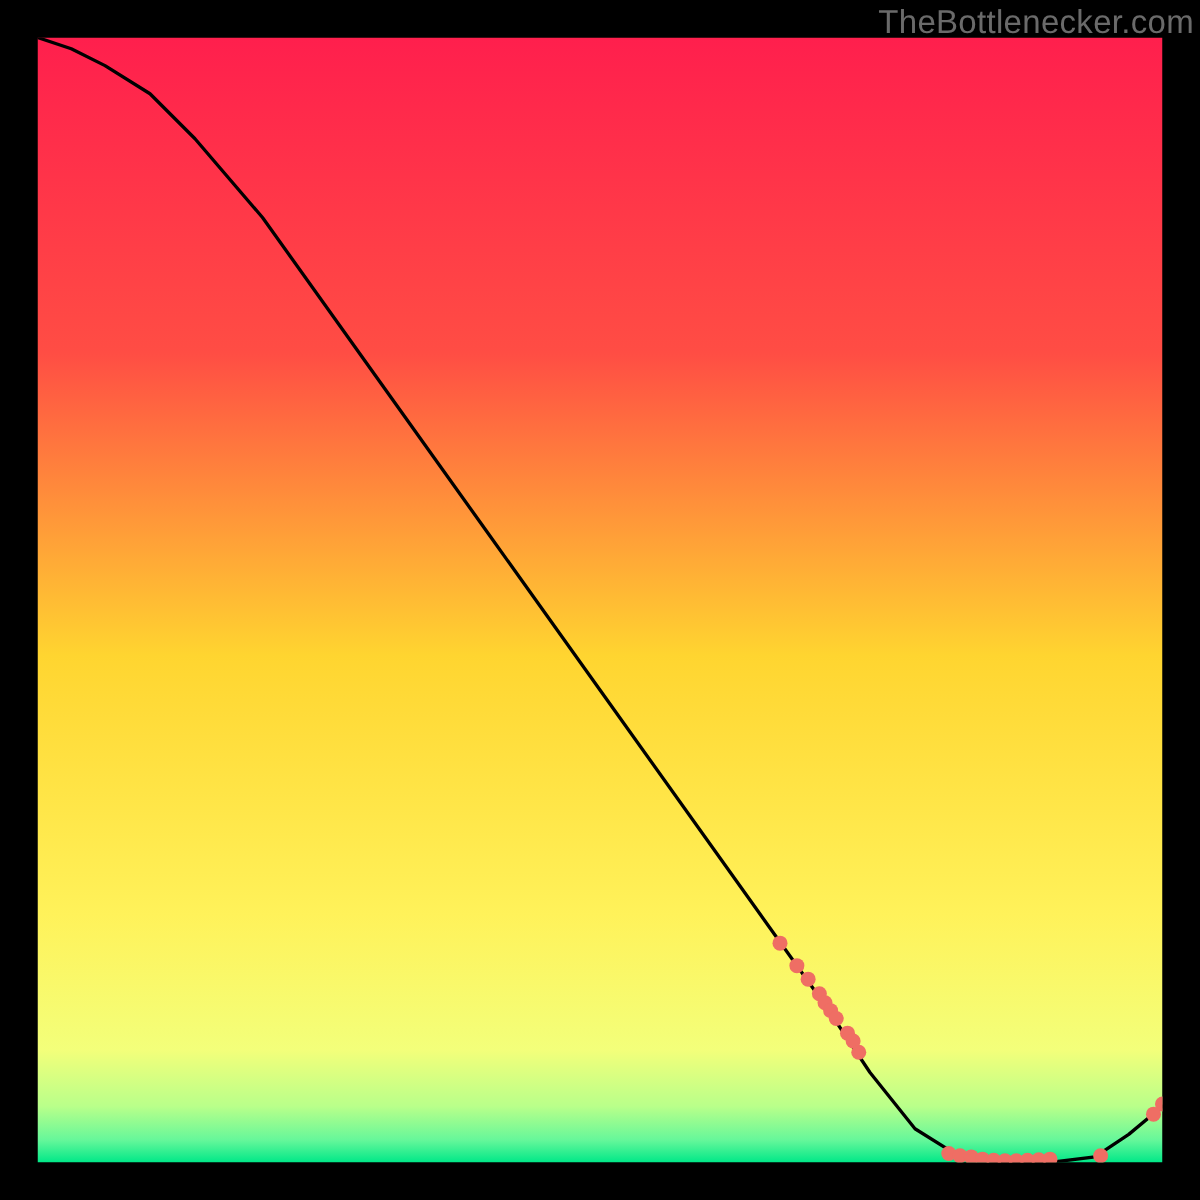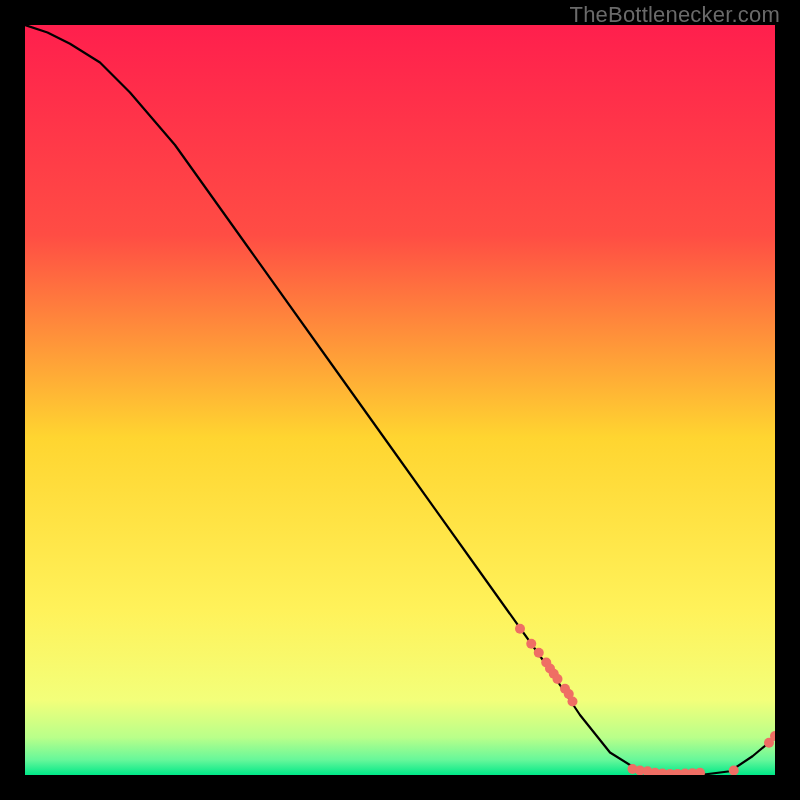--- a/index.html
+++ b/index.html
@@ -13,21 +13,21 @@
   }
   .outer {
     position: relative;
     width: 800px;
     height: 800px;
     background: #000;
   }
   .watermark {
     position: absolute;
     top: 2px;
-    right: 20px;
+    right: 4px;
     color: #6a6a6a;
     font-size: 22px;
     font-weight: 500;
     letter-spacing: 0.2px;
     user-select: none;
   }
   .plot {
     position: absolute;
     left: 25px;
     top: 25px;

